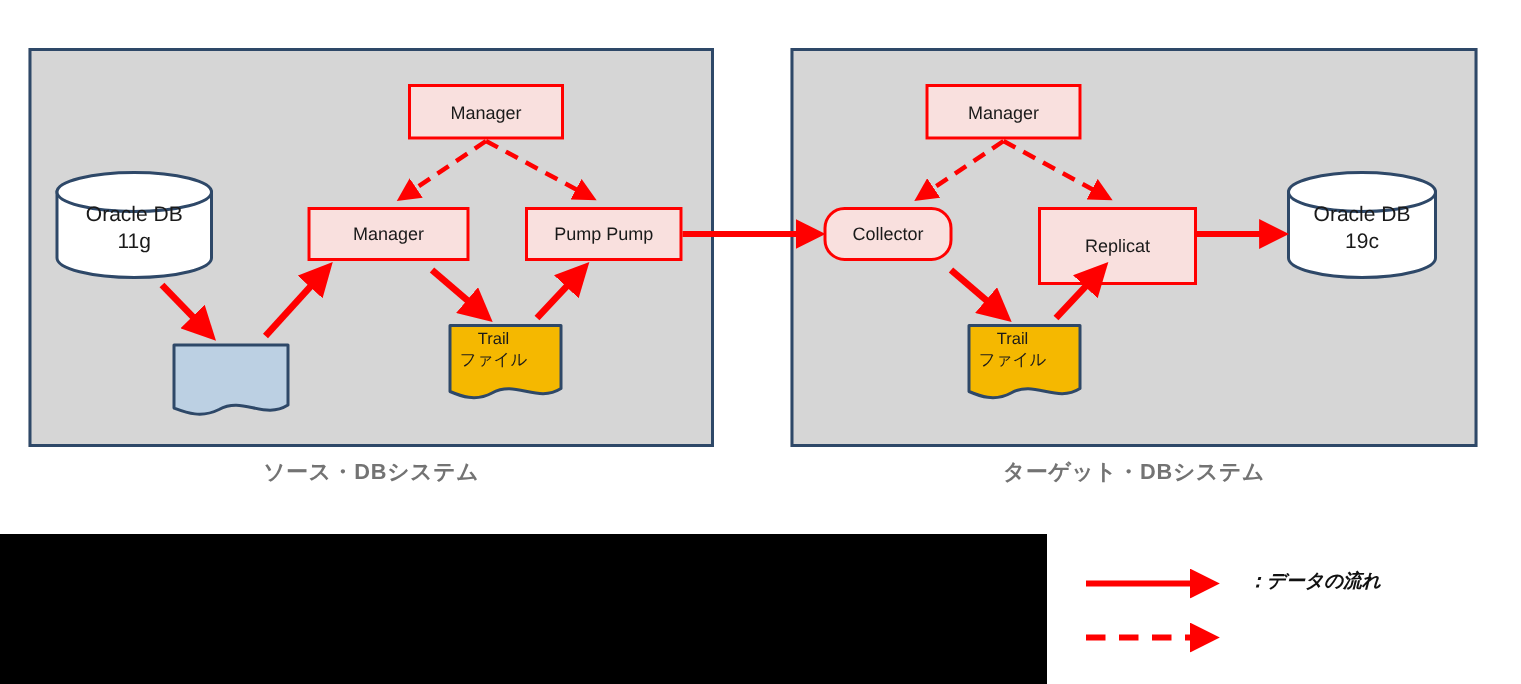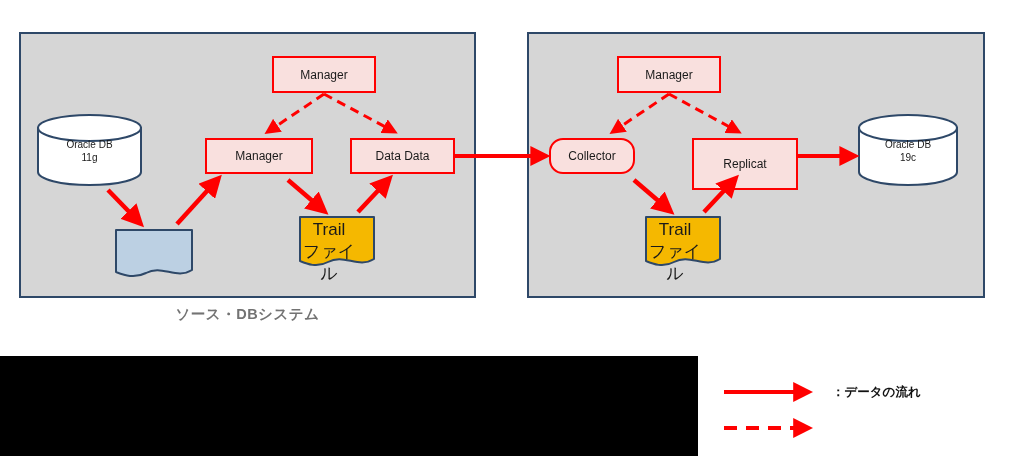--- a/index.html
+++ b/index.html
@@ -56,37 +56,37 @@
   .cyl {
     position: absolute;
   }
   .cyl .cyl-label {
     position: absolute;
     left: 0;
     right: 0;
     top: 50%;
     transform: translateY(-44%);
     text-align: center;
-    font-size: 10px;
+    font-size: 14px;
     line-height: 1.25;
     color: #1a1a1a;
     pointer-events: none;
   }
   .cyl svg { display: block; }
 
   
   .doc { position: absolute; }
   .doc svg { display: block; }
   .doc .doc-label {
     position: absolute;
     left: 0;
     right: 16px;
     top: 4px;
     text-align: center;
-    font-size: 17px;
+    font-size: 11px;
     line-height: 1.3;
     color: #1a1a1a;
     pointer-events: none;
   }
 
   
   #arrows {
     position: absolute;
     left: 0;
     top: 0;
@@ -111,21 +111,21 @@
     left: 700px;
     top: 356px;
     width: 314px;
     height: 100px;
   }
   .legend-row {
     position: absolute;
     left: 22px;
     height: 26px;
     display: flex;
-    align-items: center;
+    font-style: italic;
   }
   #legend-row-flow { top: 23px; }
   #legend-row-comm { top: 59px; }
   .legend-sample { width: 96px; height: 20px; }
   .legend-text {
     margin-left: 14px;
     font-size: 12.5px;
     font-weight: bold;
     color: #111111;
     white-space: nowrap;
@@ -146,21 +146,21 @@
     <div class="cyl-label">
       <span>Oracle DB</span><br>
       <span>11g</span>
     </div>
   </div>
 
   <div class="proc" id="proc-src-manager" style="left:272px; top:56px; width:104px; height:37px;">Manager</div>
 
   <div class="proc" id="proc-capture" style="left:205px; top:138px; width:108px; height:36px;">Manager</div>
 
-  <div class="proc" id="proc-datapump" style="left:350px; top:138px; width:105px; height:36px;">Data Data</div>
+  <div class="proc" id="proc-datapump" style="left:350px; top:138px; width:105px; height:36px;">Pump Pump</div>
 
   <div class="doc" id="doc-redo" style="left:114px; top:228px; width:80px; height:52px;">
     <svg width="80" height="52" viewBox="0 0 80 52" aria-hidden="true">
       <path d="M2,2 L78,2 L78,42 C62,52 48,36 32,45 C20,51 10,47 2,44 Z" fill="#bcd0e3" stroke="#2e4868" stroke-width="2" stroke-linejoin="round"></path>
     </svg>
   </div>
 
   <div class="doc" id="doc-trail-src" style="left:298px; top:215px; width:78px; height:54px;">
     <svg width="78" height="54" viewBox="0 0 78 54" aria-hidden="true">
       <path d="M2,2 L76,2 L76,44 C60,54 46,38 30,47 C19,53 9,49 2,46 Z" fill="#f5b800" stroke="#2e4868" stroke-width="2" stroke-linejoin="round"></path>
@@ -195,20 +195,21 @@
     <svg width="102" height="74" viewBox="0 0 102 74" aria-hidden="true">
       <path d="M2,15 L2,59 A49,13 0 0 0 100,59 L100,15 Z" fill="#ffffff" stroke="#2e4868" stroke-width="2"></path>
       <ellipse cx="51" cy="15" rx="49" ry="13" fill="#ffffff" stroke="#2e4868" stroke-width="2"></ellipse>
     </svg>
     <div class="cyl-label">
       <span>Oracle DB</span><br>
       <span>19c</span>
     </div>
   </div>
 
+  <div class="panel-caption" id="caption-target">ターゲット・DBシステム</div>
 
   <svg id="arrows" aria-hidden="true">
     <defs>
       <marker id="ah" markerWidth="5" markerHeight="5" refX="3.4" refY="2.5" orient="auto">
         <path d="M0,0 L5,2.5 L0,5 Z" fill="#ff0000"></path>
       </marker>
       <marker id="ah-thin" markerWidth="5.2" markerHeight="5.2" refX="3.4" refY="2.6" orient="auto">
         <path d="M0,0 L5.2,2.6 L0,5.2 Z" fill="#ff0000"></path>
       </marker>
     </defs>

